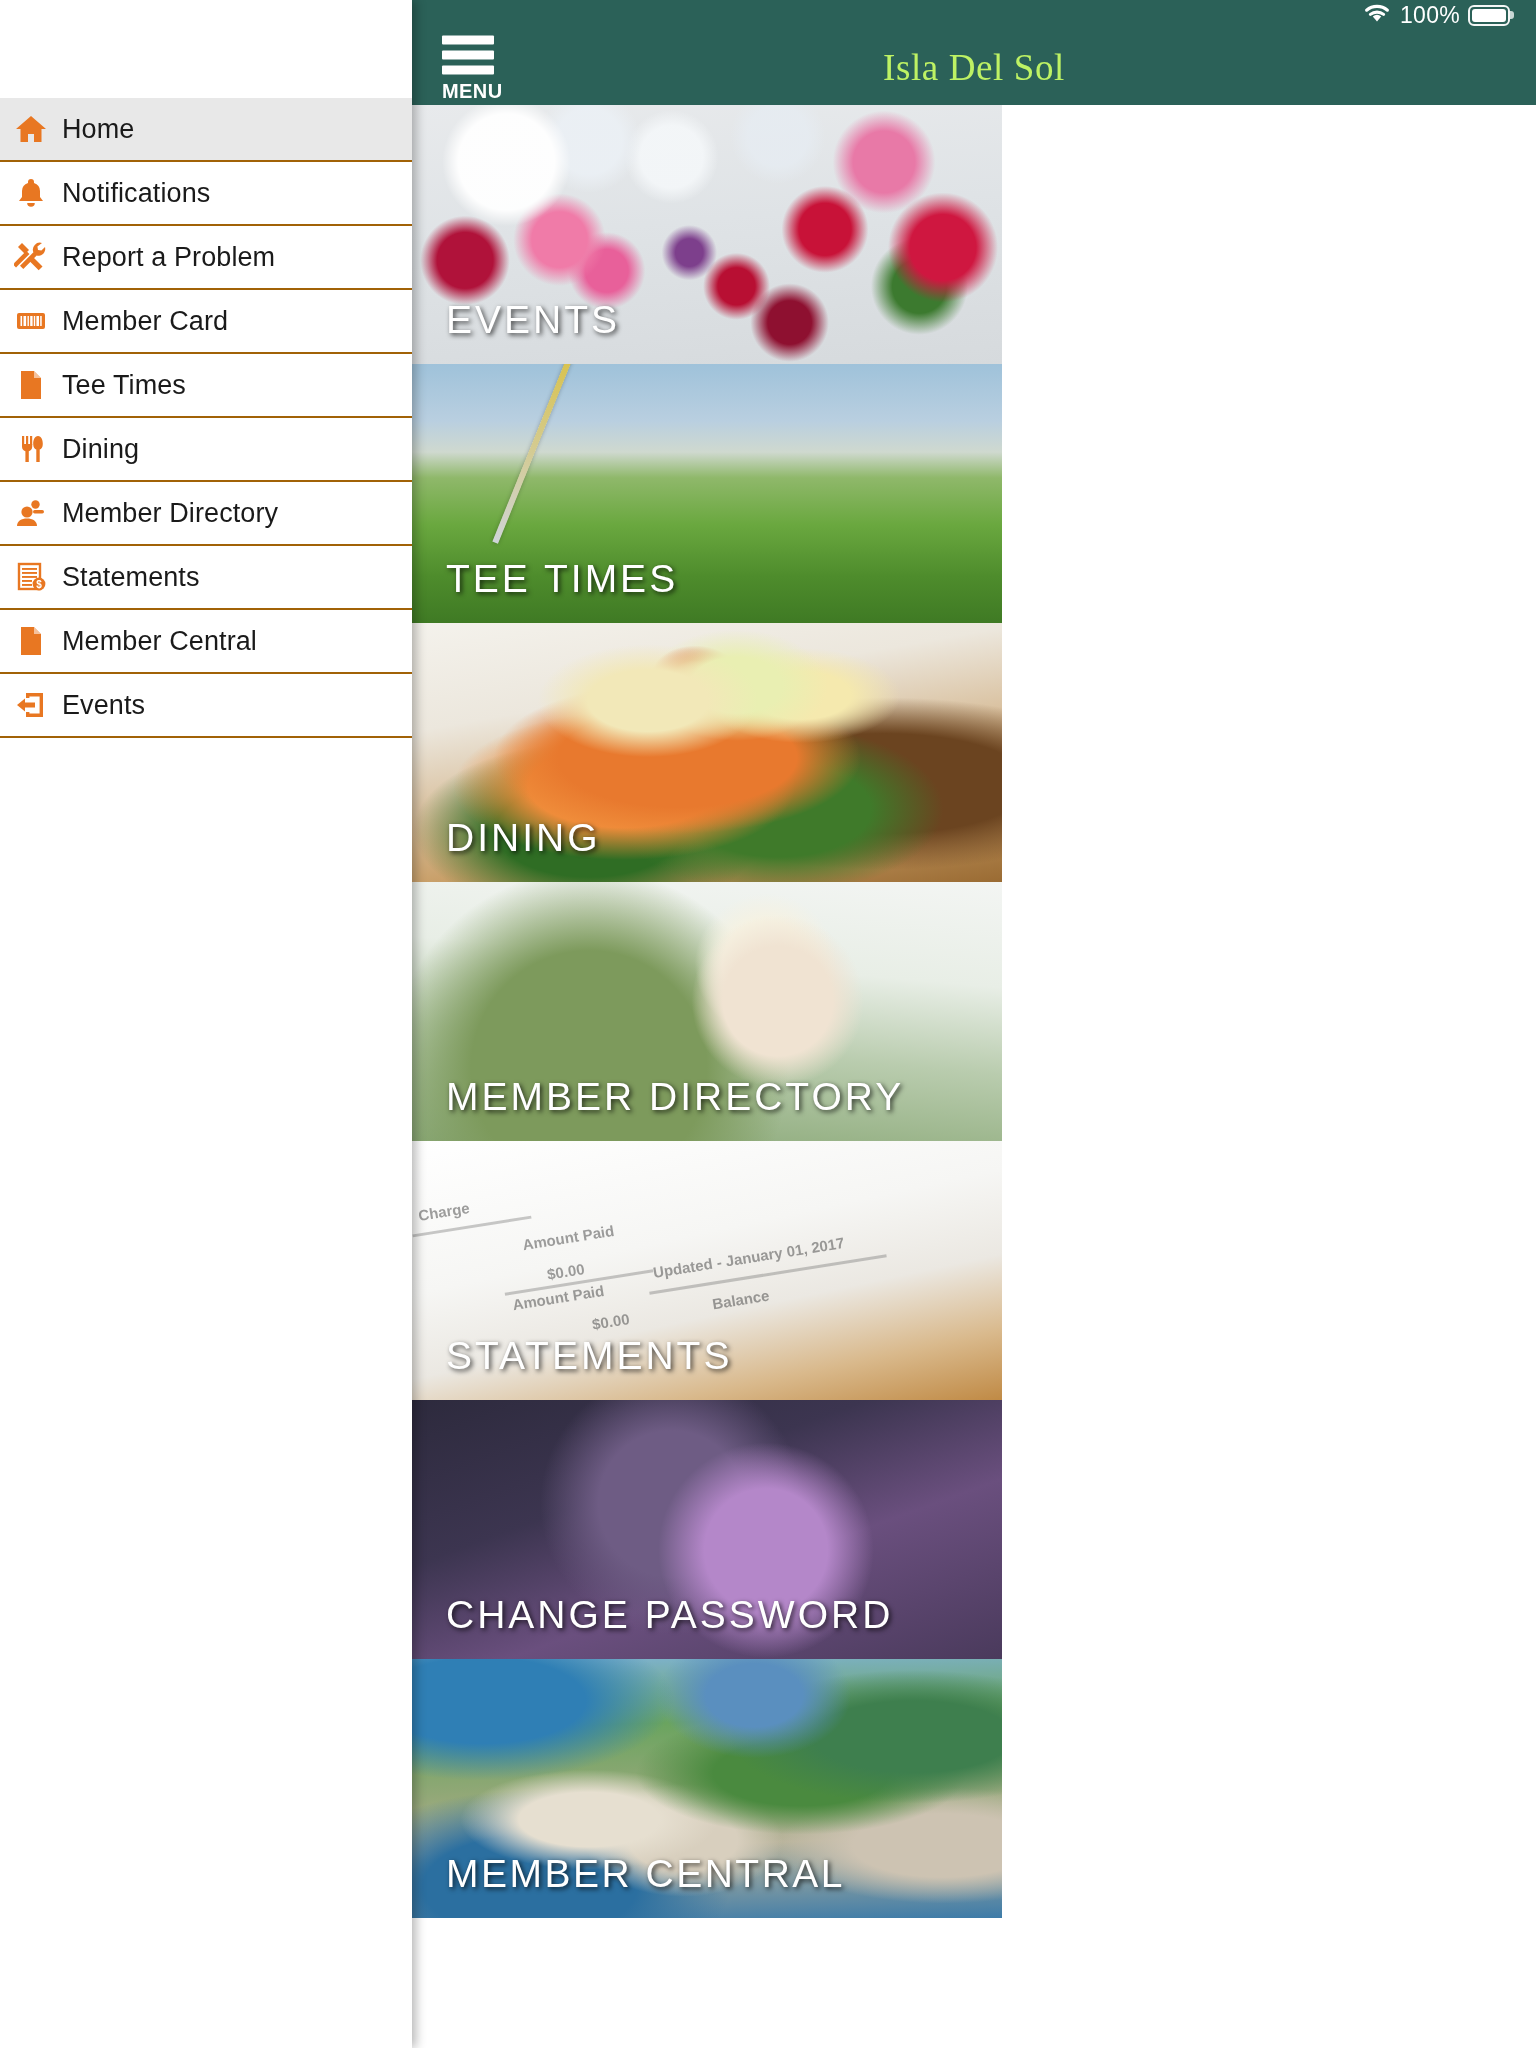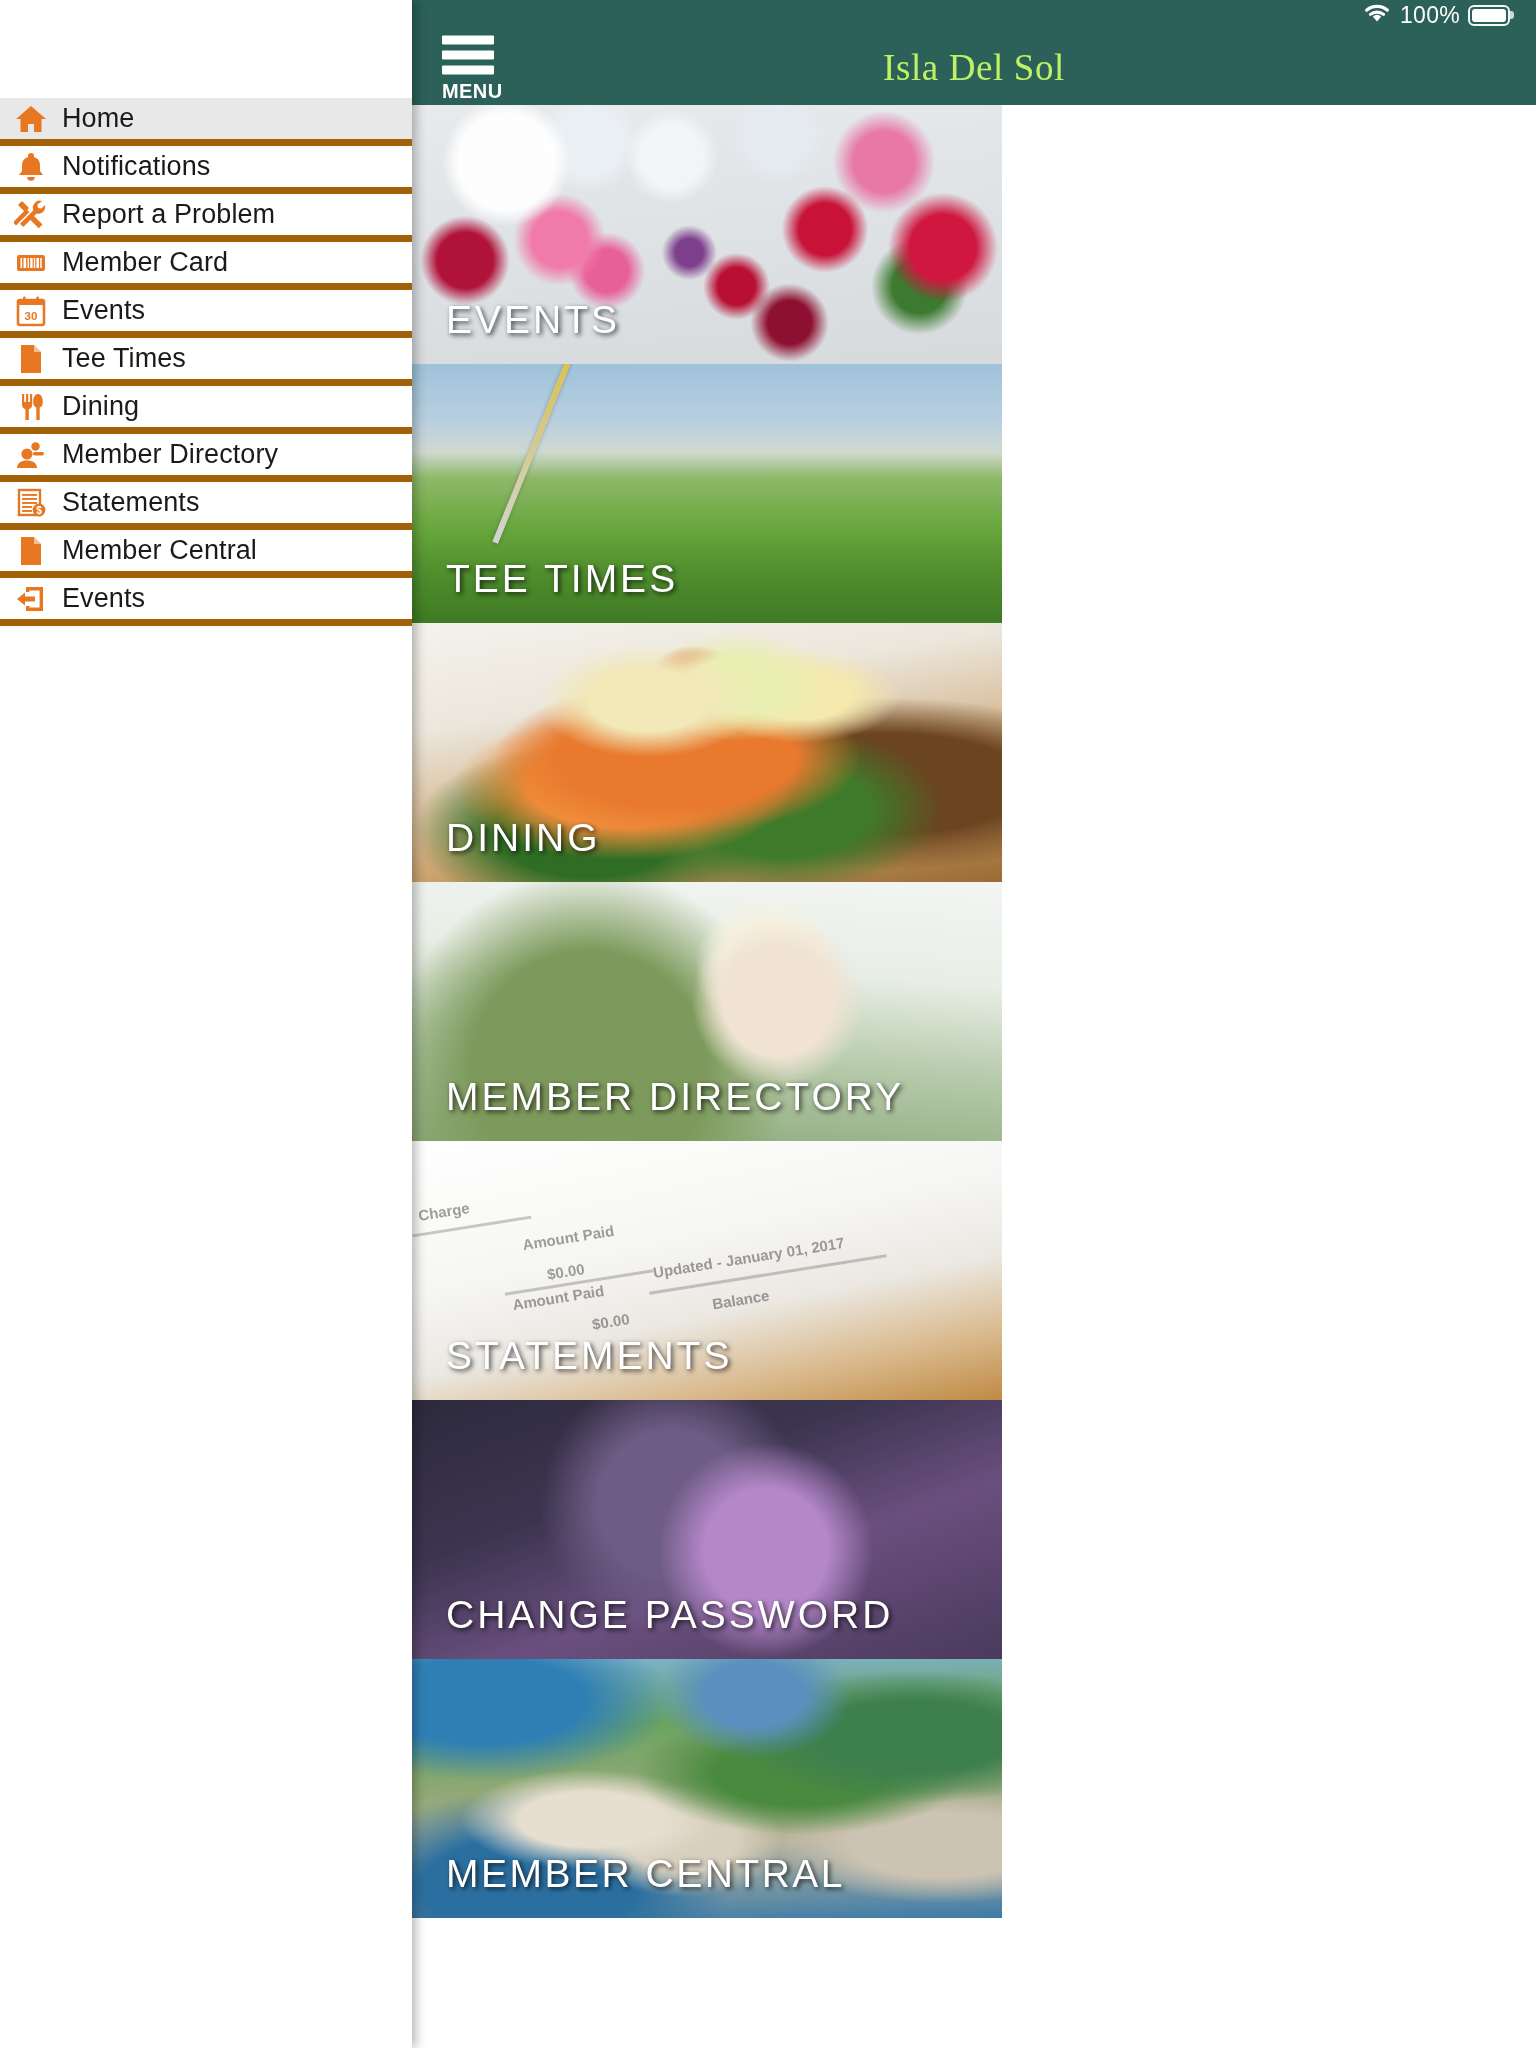--- a/index.html
+++ b/index.html
@@ -237,25 +237,25 @@
     background: #ffffff;
     box-shadow: 4px 0 10px rgba(0,0,0,0.28);
     z-index: 20;
   }
   .menu {
     position: absolute;
     top: 98px; left: 0; right: 0;
   }
   .menu-item {
     position: relative;
-    height: 48px;
+    height: 64px;
     display: flex;
     align-items: center;
     background: #ffffff;
-    border-bottom: 7px solid #a16207;
+    border-bottom: 2px solid #a16207;
     cursor: pointer;
   }
   .menu-item.active { background: #e8e8e8; }
   .menu-item .mi-icon {
     width: 62px;
     flex: 0 0 62px;
     display: flex;
     align-items: center;
     justify-content: center;
   }
@@ -395,32 +395,20 @@
               <rect x="16.2" y="12" width="2.4" height="10"></rect>
               <rect x="19.8" y="12" width="1.4" height="10"></rect>
               <rect x="22.4" y="12" width="2.6" height="10"></rect>
               <rect x="26.2" y="12" width="1.5" height="10"></rect>
             </g>
           </svg>
         </span>
         <span class="mi-label">Member Card</span>
       </div>
 
-      <div class="menu-item">
-        <span class="mi-icon">
-          <svg class="ic" width="34" height="34" viewBox="0 0 34 34">
-            <rect x="4" y="6" width="26" height="25" rx="2" fill="none" stroke="#e87722" stroke-width="2.6"></rect>
-            <rect x="4" y="6" width="26" height="5" fill="#e87722"></rect>
-            <rect x="9" y="2.5" width="2.6" height="6" rx="1.3" fill="#e87722"></rect>
-            <rect x="22.4" y="2.5" width="2.6" height="6" rx="1.3" fill="#e87722"></rect>
-            <text x="17" y="26" font-family="Liberation Sans, sans-serif" font-size="11.5" font-weight="700" fill="#e87722" text-anchor="middle">30</text>
-          </svg>
-        </span>
-        <span class="mi-label">Events</span>
-      </div>
 
       <div class="menu-item">
         <span class="mi-icon">
           <svg class="ic" width="34" height="34" viewBox="0 0 34 34">
             <path d="M7 3 h13 l7 7 v21 H7 z" fill="#e87722"></path>
             <path d="M20 3 v7 h7 z" fill="#ffffff" opacity="0.55"></path>
           </svg>
         </span>
         <span class="mi-label">Tee Times</span>
       </div>

